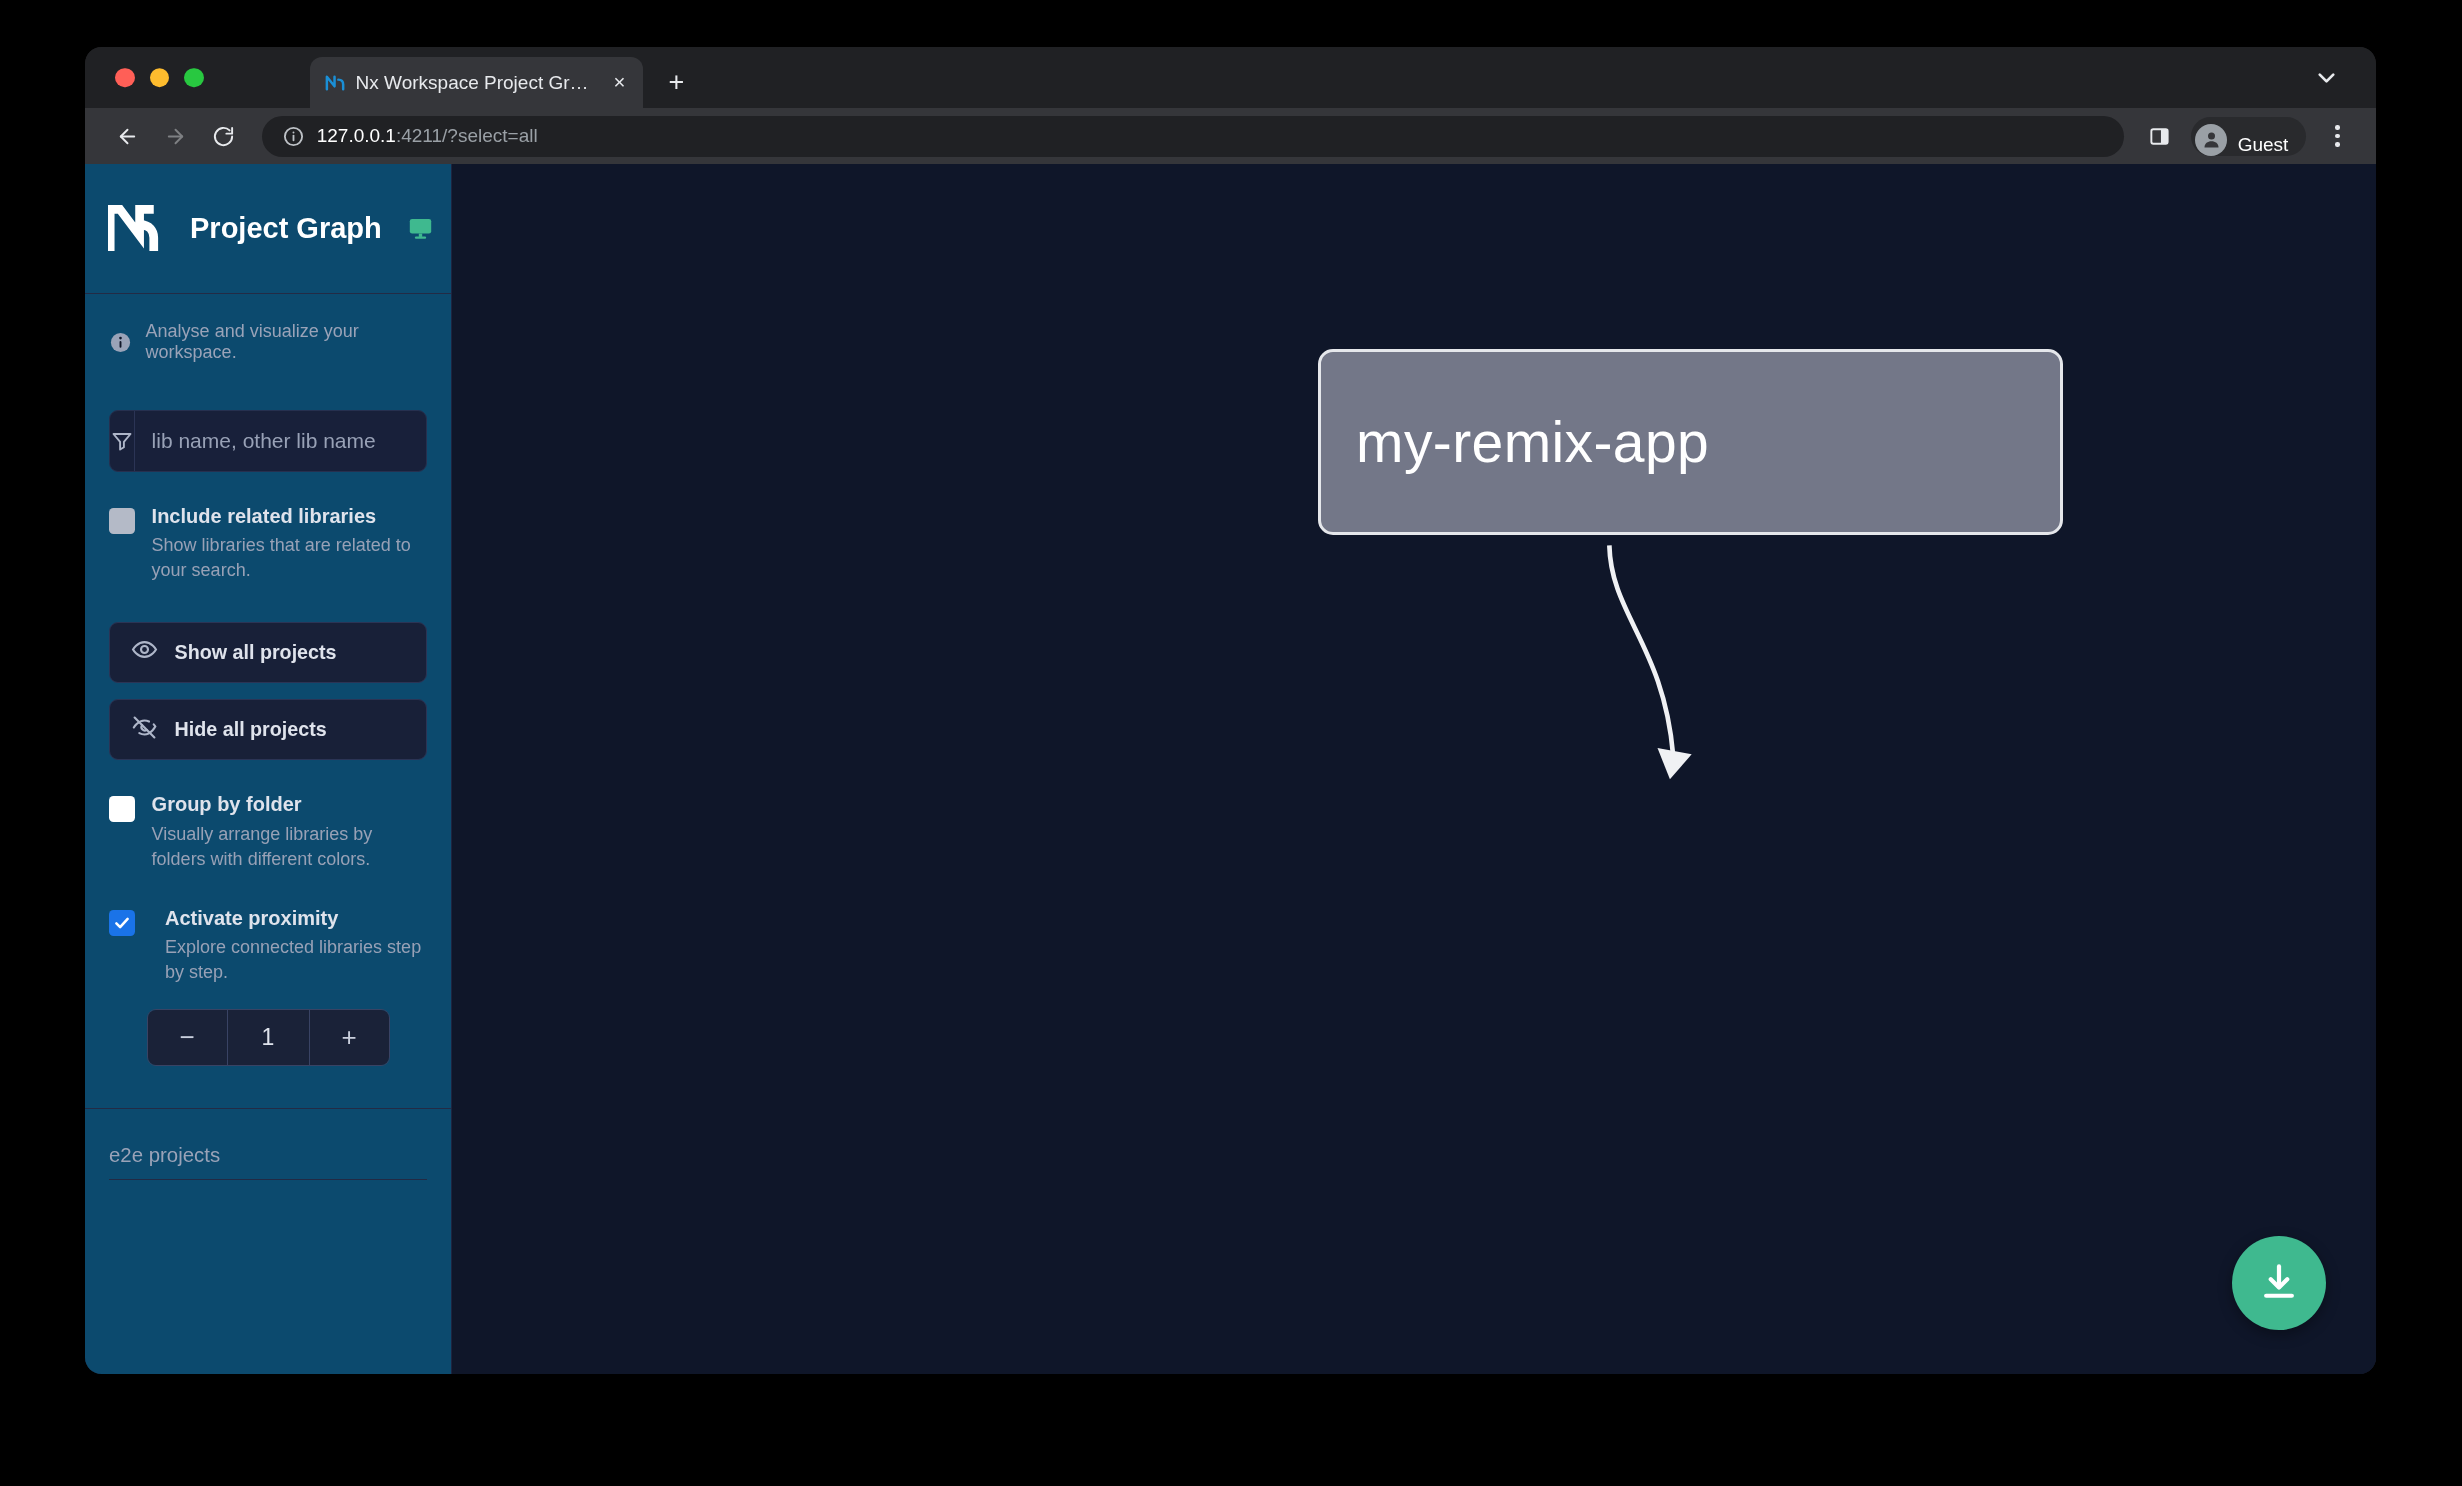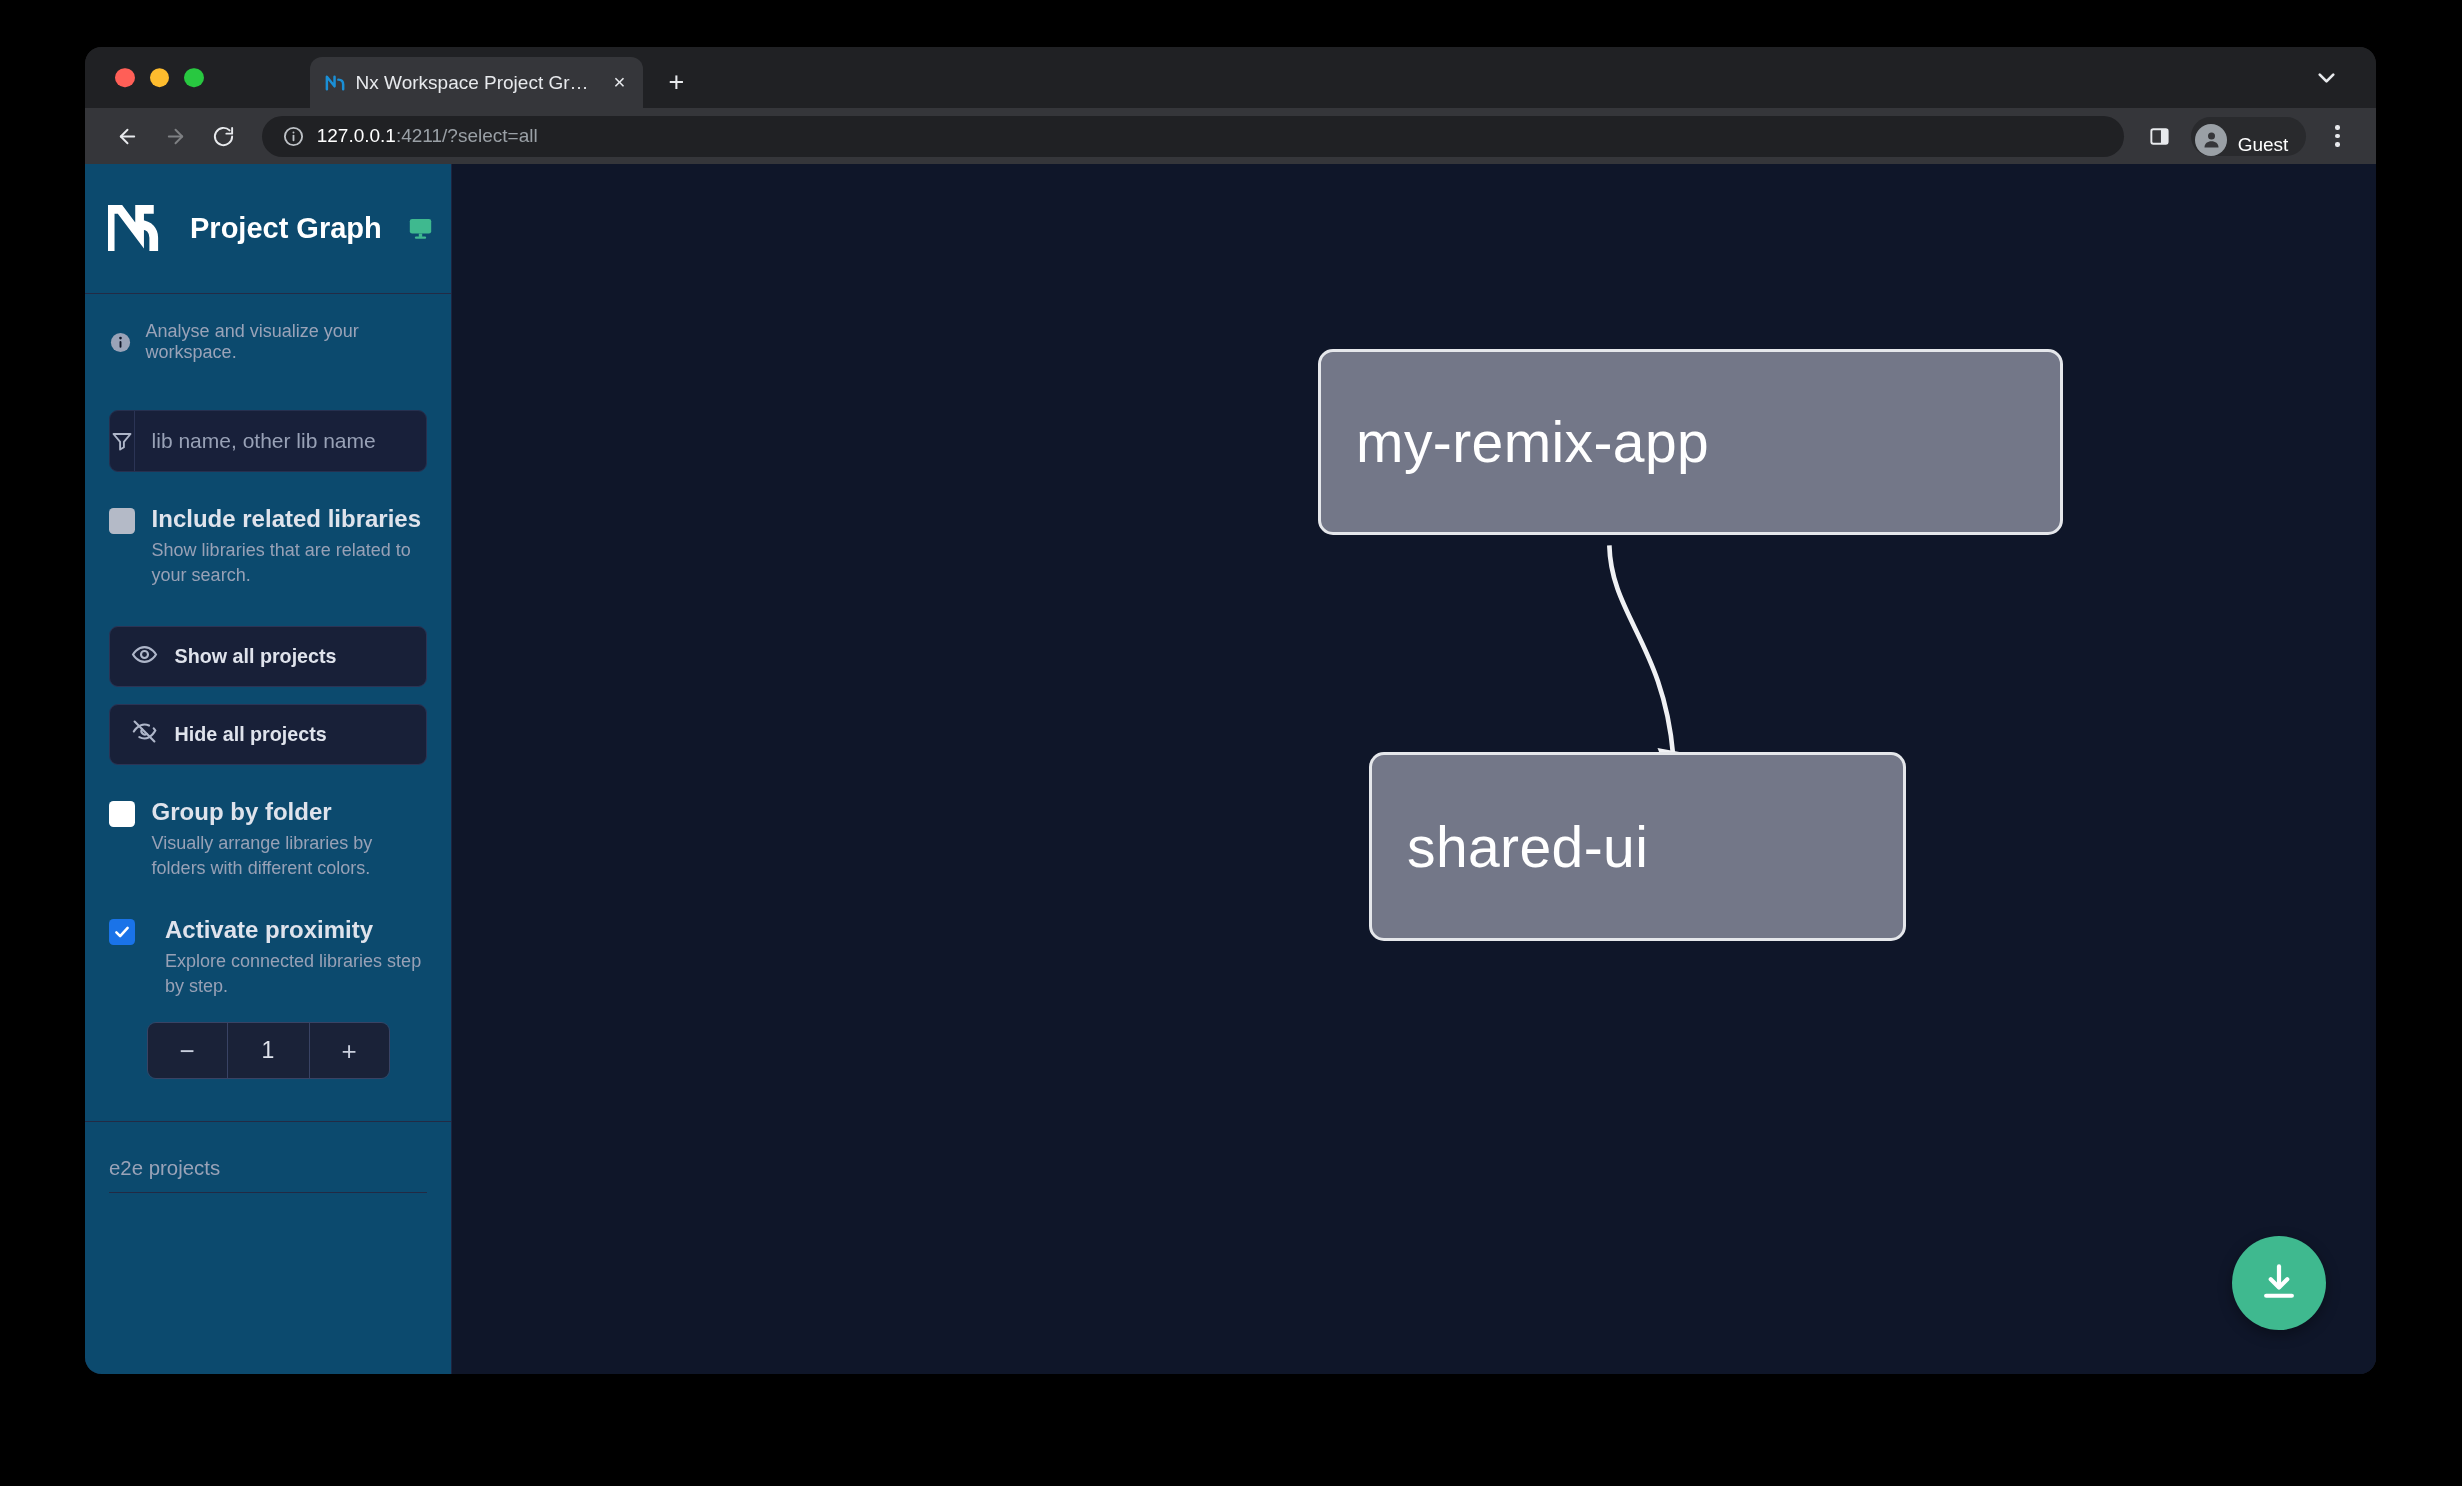--- a/index.html
+++ b/index.html
@@ -207,21 +207,21 @@
     width: 26px; height: 26px; flex: 0 0 26px;
     border-radius: 4.5px; margin-top: 3px;
     display: flex; align-items: center; justify-content: center;
   }
   .cb-grey { background: #b4bac7; }
   .cb-white { background: #ffffff; }
   .cb-blue { background: #1a73e8; }
   .cb svg { width: 18px; height: 18px; color: #ffffff; }
 
   .cb-text { min-width: 0; }
-  .cb-label { color: #dfe3ec; font-size: 24px; font-weight: bold; line-height: 1.15; margin-top: 10px; }
+  .cb-label { color: #dfe3ec; font-size: 20px; font-weight: bold; line-height: 1.15; margin-top: 10px; }
   .cb-desc { color: #98a1b6; font-size: 18px; line-height: 1.4; margin-top: 5.3px; }
 
   .side-btn {
     margin: 0 24px;
     height: 61px;
     background: #182038;
     border: 0.8px solid #2b3455;
     border-radius: 9px;
     display: flex; align-items: center;
     gap: 16.6px; padding: 0 21px;
@@ -519,23 +519,20 @@
 
       <svg id="graph-edges" viewBox="0 0 2477 1601" preserveAspectRatio="none">
         <path d="M1490 491 C 1492 580, 1560 620, 1572 760" fill="none" stroke="#f0f1f4" stroke-width="6"></path>
         <polygon points="1552,752 1596,760 1568,792" fill="#f0f1f4"></polygon>
       </svg>
 
       <div id="node-my-remix-app" class="graph-node">
         <span class="graph-node-label">my-remix-app</span>
       </div>
 
-      <div id="node-shared-ui" class="graph-node">
-        <span class="graph-node-label">shared-ui</span>
-      </div>
 
       <div id="download-fab">
         <span>
           <svg viewBox="0 0 24 24" fill="none" stroke="currentColor" stroke-width="2.3" stroke-linecap="round" stroke-linejoin="round">
               <path d="M12 3.5v11"></path>
               <path d="M7.5 10.5l4.5 4.5 4.5-4.5"></path>
               <path d="M5 19.5h14"></path>
             </svg>
         </span>
       </div>

